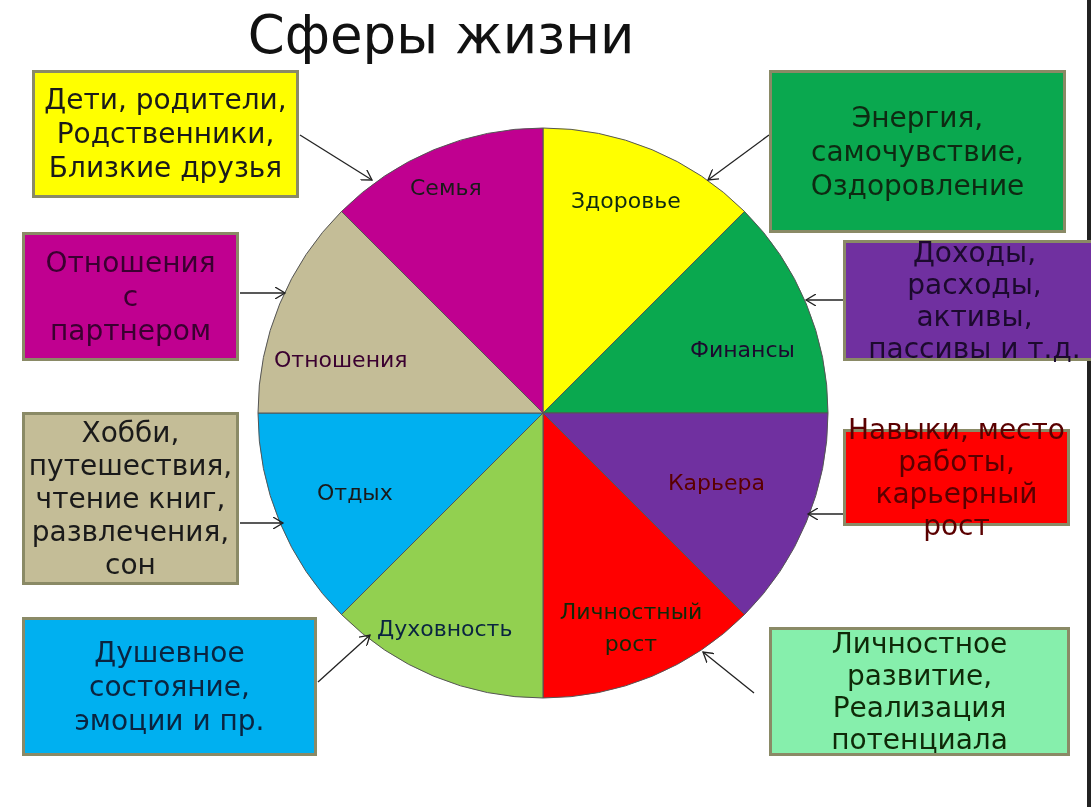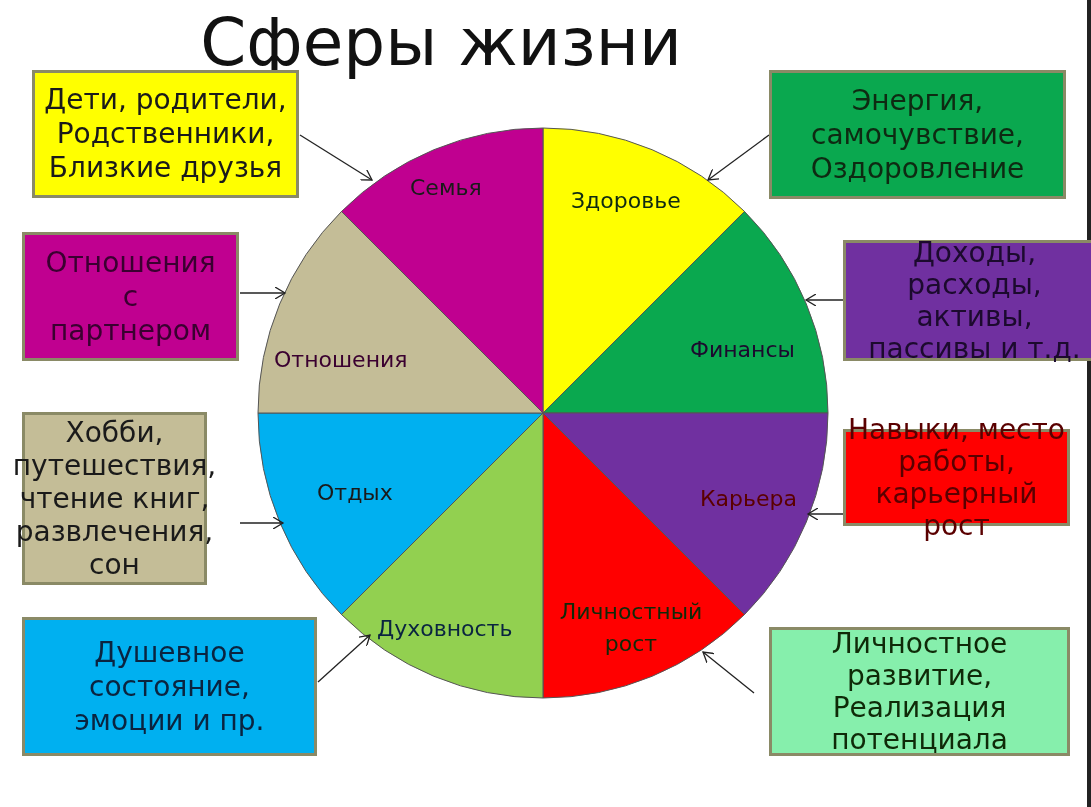--- a/index.html
+++ b/index.html
@@ -1,17 +1,17 @@
 <!DOCTYPE html>
 <html><head>
 <meta charset="utf-8">
 <style>
   html,body{margin:0;padding:0;}
   body{width:1091px;height:807px;background:#ffffff;position:relative;overflow:hidden;font-family:"Liberation Sans","DejaVu Sans",sans-serif;}
-  .title{position:absolute;left:0;width:882px;top:4px;text-align:center;font-size:66px;color:#111;font-family:"DejaVu Sans","Liberation Sans",sans-serif;}
+  .title{position:absolute;left:0;width:882px;top:4px;text-align:center;font-size:53px;color:#111;font-family:"DejaVu Sans","Liberation Sans",sans-serif;}
   .edge{position:absolute;right:0;top:0;width:4px;height:807px;background:#222;}
   svg.wheel{position:absolute;left:0;top:0;}
   .box{position:absolute;box-sizing:border-box;border:3px solid #8a8a66;display:flex;align-items:center;justify-content:center;text-align:center;font-size:28px;line-height:34px;color:#1a1a1a;font-family:"DejaVu Sans","Liberation Sans",sans-serif;}
   .box span{white-space:pre-line;}
   .seg-label{position:absolute;font-size:22px;line-height:32px;text-align:center;font-family:"DejaVu Sans","Liberation Sans",sans-serif;white-space:pre-line;}
 </style>
 </head>
 <body>
 
 <div class="title">Сферы жизни</div>
@@ -41,48 +41,48 @@
     <line x1="240" y1="523" x2="283" y2="523" marker-end="url(#arr)"></line>
     <line x1="843" y1="514" x2="808" y2="514" marker-end="url(#arr)"></line>
     <line x1="318" y1="682" x2="370" y2="635" marker-end="url(#arr)"></line>
     <line x1="754" y1="693" x2="703" y2="652" marker-end="url(#arr)"></line>
   </g>
 </svg>
 
 <div class="seg-label" style="left: 410px; top: 172px; color: rgb(26, 26, 26);">Семья</div>
 <div class="seg-label" style="left: 571px; top: 185px; color: rgb(14, 42, 18);">Здоровье</div>
 <div class="seg-label" style="left: 690px; top: 334px; color: rgb(28, 10, 46);">Финансы</div>
-<div class="seg-label" style="left: 700px; top: 467px; color: rgb(90, 0, 0); margin-top: 16px;">Карьера</div>
+<div class="seg-label" style="left: 668px; top: 467px; color: rgb(90, 0, 0);">Карьера</div>
 <div class="seg-label" style="left: 551px; top: 596px; width: 160px; color: rgb(15, 42, 8);">Личностный
 рост</div>
 <div class="seg-label" style="left: 377px; top: 613px; color: rgb(10, 36, 64);">Духовность</div>
 <div class="seg-label" style="left: 280px; top: 477px; color: rgb(26, 26, 26); margin-left: 37px;">Отдых</div>
 <div class="seg-label" style="left: 274px; top: 344px; color: rgb(58, 0, 48);">Отношения</div>
 
 <div class="box" style="left: 32px; top: 70px; width: 267px; height: 128px; background: rgb(255, 255, 0); color: rgb(26, 26, 26);">
     <span>Дети, родители,
 Родственники,
 Близкие друзья</span>
   </div>
-<div class="box" style="left: 769px; top: 70px; width: 297px; height: 129px; background: rgb(10, 168, 79); color: rgb(14, 42, 18);">
+<div class="box" style="left: 769px; top: 70px; width: 297px; height: 163px; background: rgb(10, 168, 79); color: rgb(14, 42, 18);">
     <span>Энергия,
 самочувствие,
 Оздоровление</span>
   </div>
 <div class="box" style="left: 22px; top: 232px; width: 217px; height: 129px; background: rgb(192, 0, 144); color: rgb(58, 0, 48);">
     <span>Отношения
 с
 партнером</span>
   </div>
 <div class="box" style="left: 843px; top: 240px; width: 263px; height: 121px; line-height: 32px; background: rgb(112, 48, 160); color: rgb(28, 10, 46);">
     <span>Доходы,
 расходы, активы,
 пассивы и т.д.</span>
   </div>
-<div class="box" style="left: 22px; top: 412px; width: 185px; height: 173px; line-height: 33px; background: rgb(196, 189, 151); color: rgb(26, 26, 26);">
+<div class="box" style="left: 22px; top: 412px; width: 217px; height: 173px; line-height: 33px; background: rgb(196, 189, 151); color: rgb(26, 26, 26);">
     <span>Хобби,
 путешествия,
 чтение книг,
 развлечения,
 сон</span>
   </div>
 <div class="box" style="left: 843px; top: 429px; width: 227px; height: 97px; line-height: 32px; background: rgb(255, 0, 0); color: rgb(90, 0, 0);">
     <span>Навыки, место
 работы,
 карьерный рост</span>

